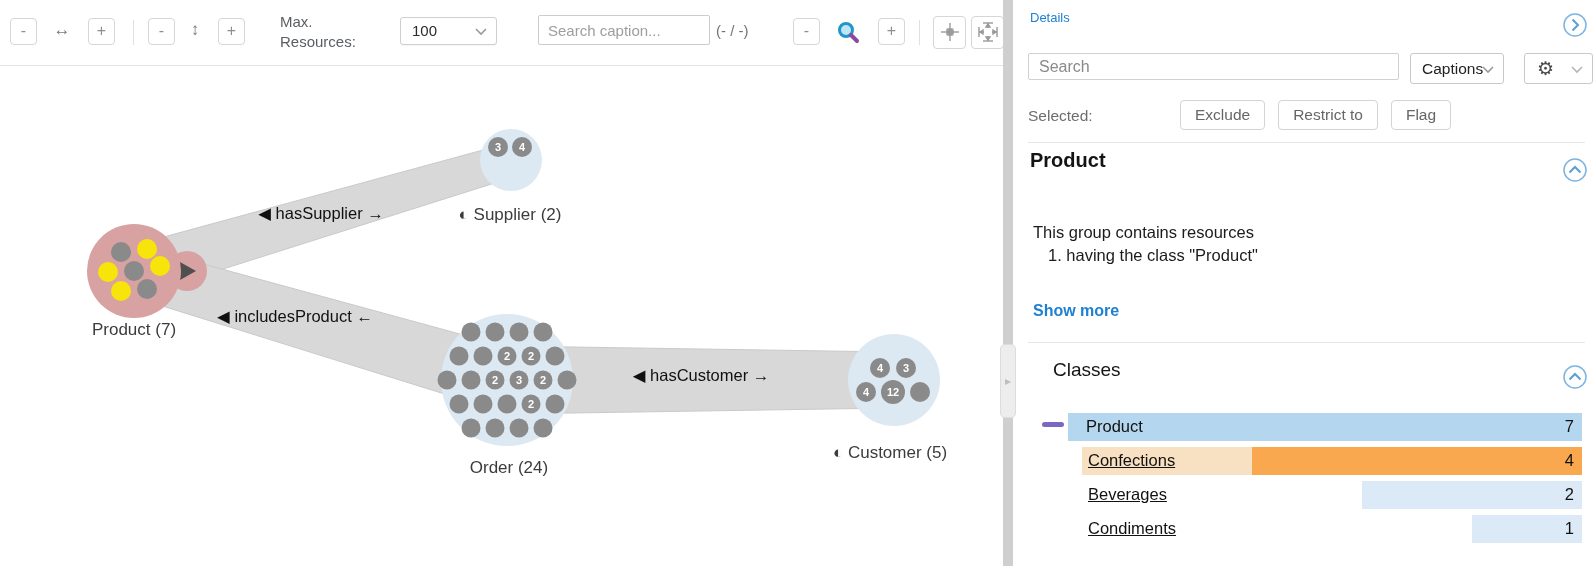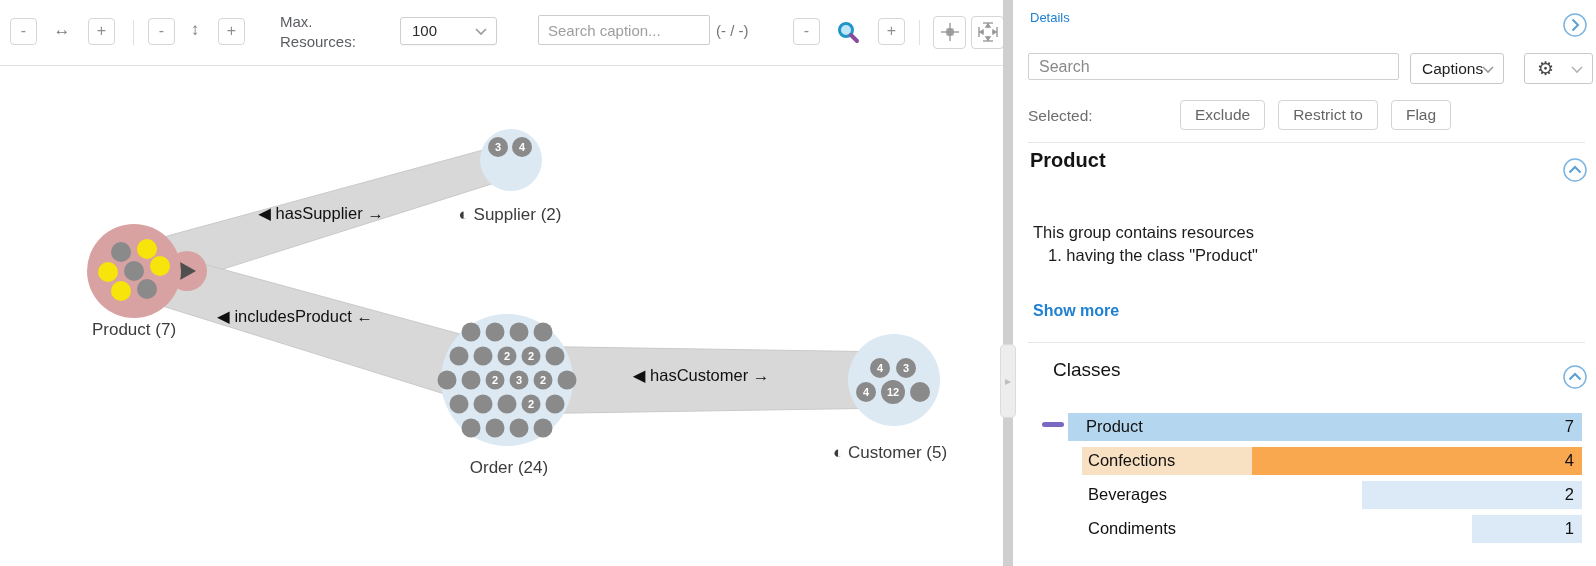--- a/index.html
+++ b/index.html
@@ -90,21 +90,21 @@
 
   .class-dash { position: absolute; left: 29px; top: 422px; width: 22px; height: 5px; border-radius: 3px; background: var(--dashpurple); cursor: pointer; }
   .class-rows { position: absolute; left: 0; top: 413px; width: 583px; }
   .class-row { position: absolute; height: 28px; cursor: pointer; }
   .class-row .bar { position: absolute; right: 0; top: 0; bottom: 0; }
   .class-row .lbl { position: absolute; top: 4px; font-size: 16.5px; color: #111; z-index: 2; }
   .class-row .val { position: absolute; right: 8px; top: 4px; font-size: 16.5px; color: #111; z-index: 2; }
   .row-parent { left: 55px; width: 514px; }
   .row-parent .lbl { left: 18px; }
   .row-child { left: 69px; width: 500px; }
-  .row-child .lbl { left: 6px; }
+  .row-child .lbl { left: 6px; text-decoration: underline; }
   .r0 { top: 0; } .r1 { top: 34px; } .r2 { top: 68px; } .r3 { top: 102px; }
 </style>
 </head>
 <body>
 
 <div class="canvas">
   <svg class="graph" width="1003" height="566" viewBox="0 0 1003 566">
 
     <polygon class="edge" points="126.9,247 506.2,143.7 515.8,176.3 141.1,295"></polygon>
     <polygon class="edge" points="141,247 516,349.3 498,410.7 127,295"></polygon>

